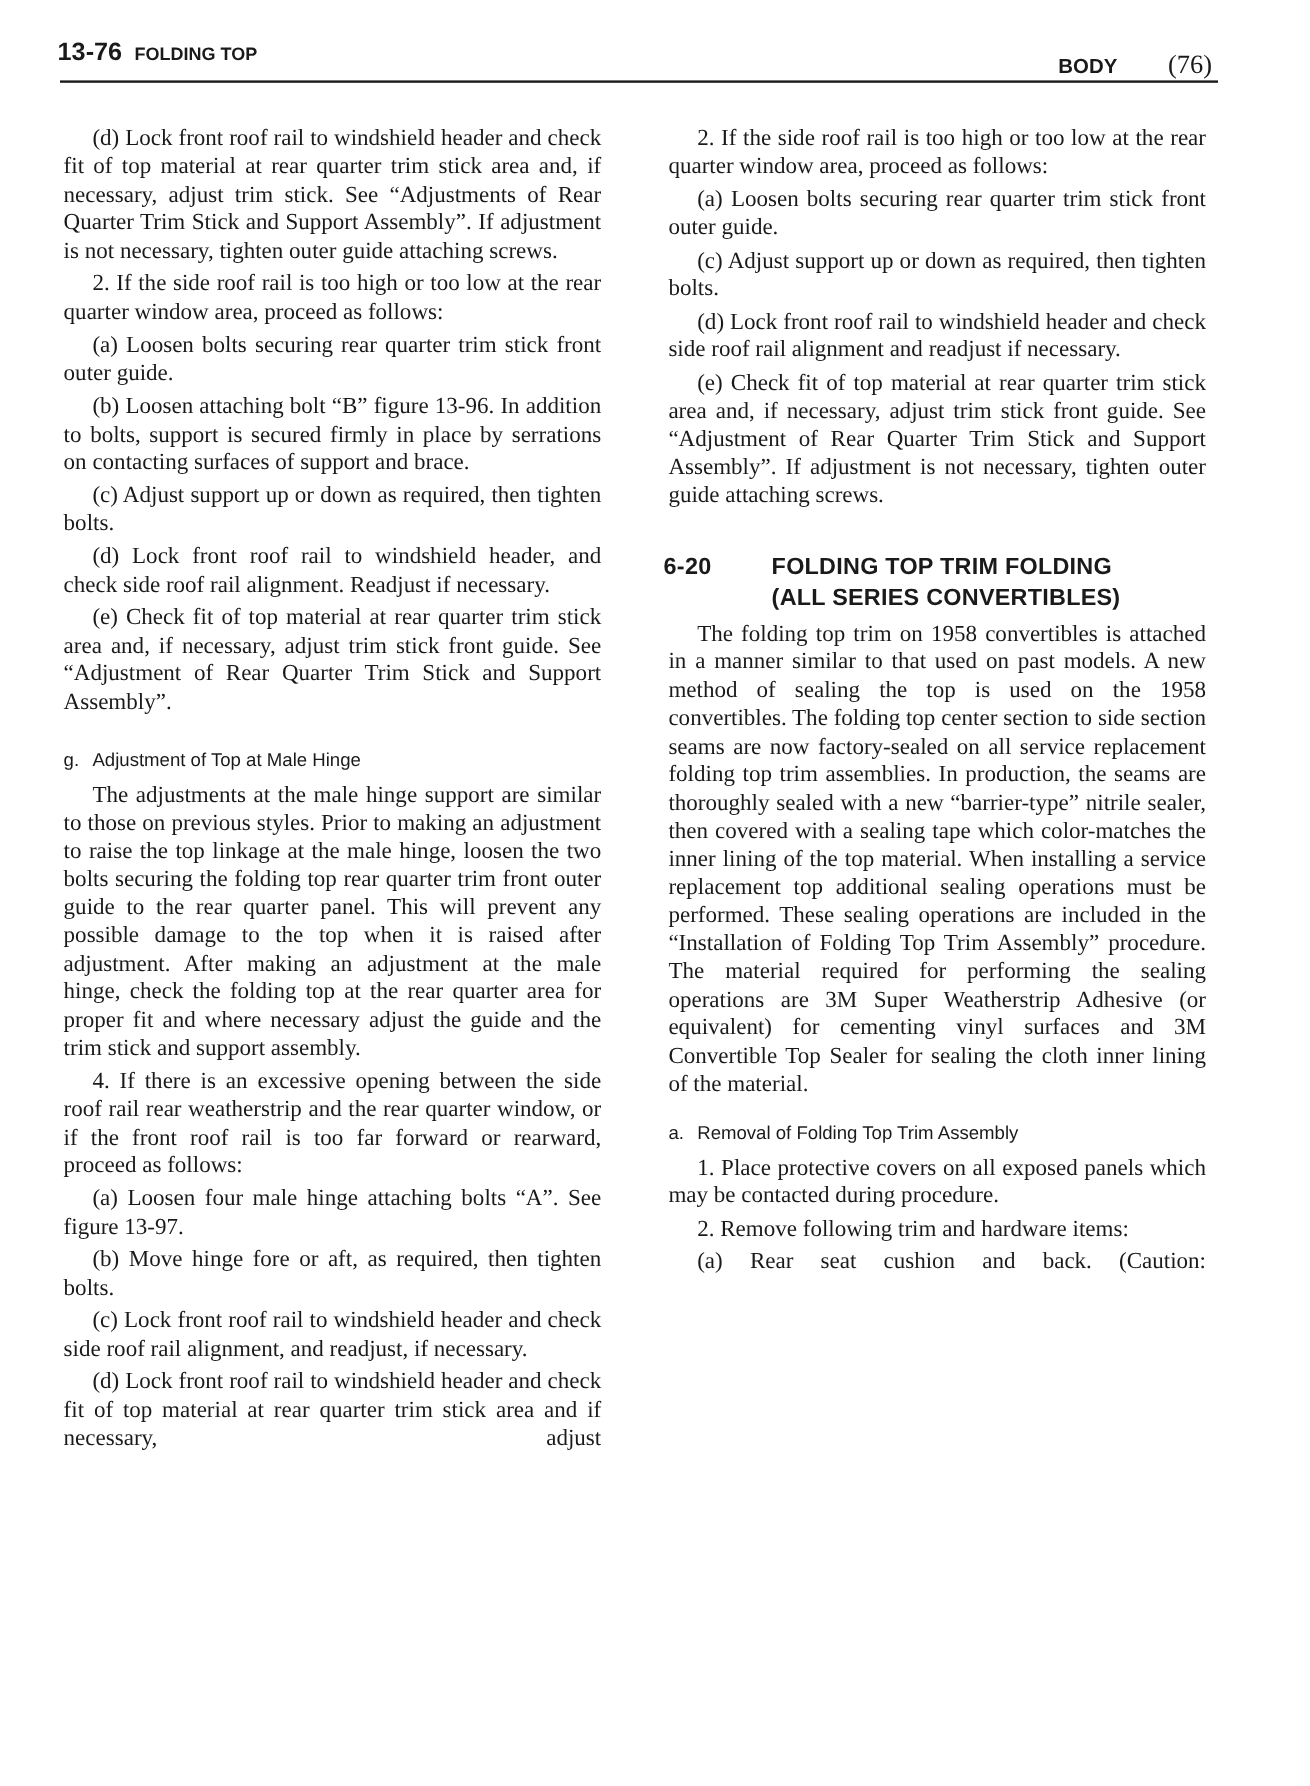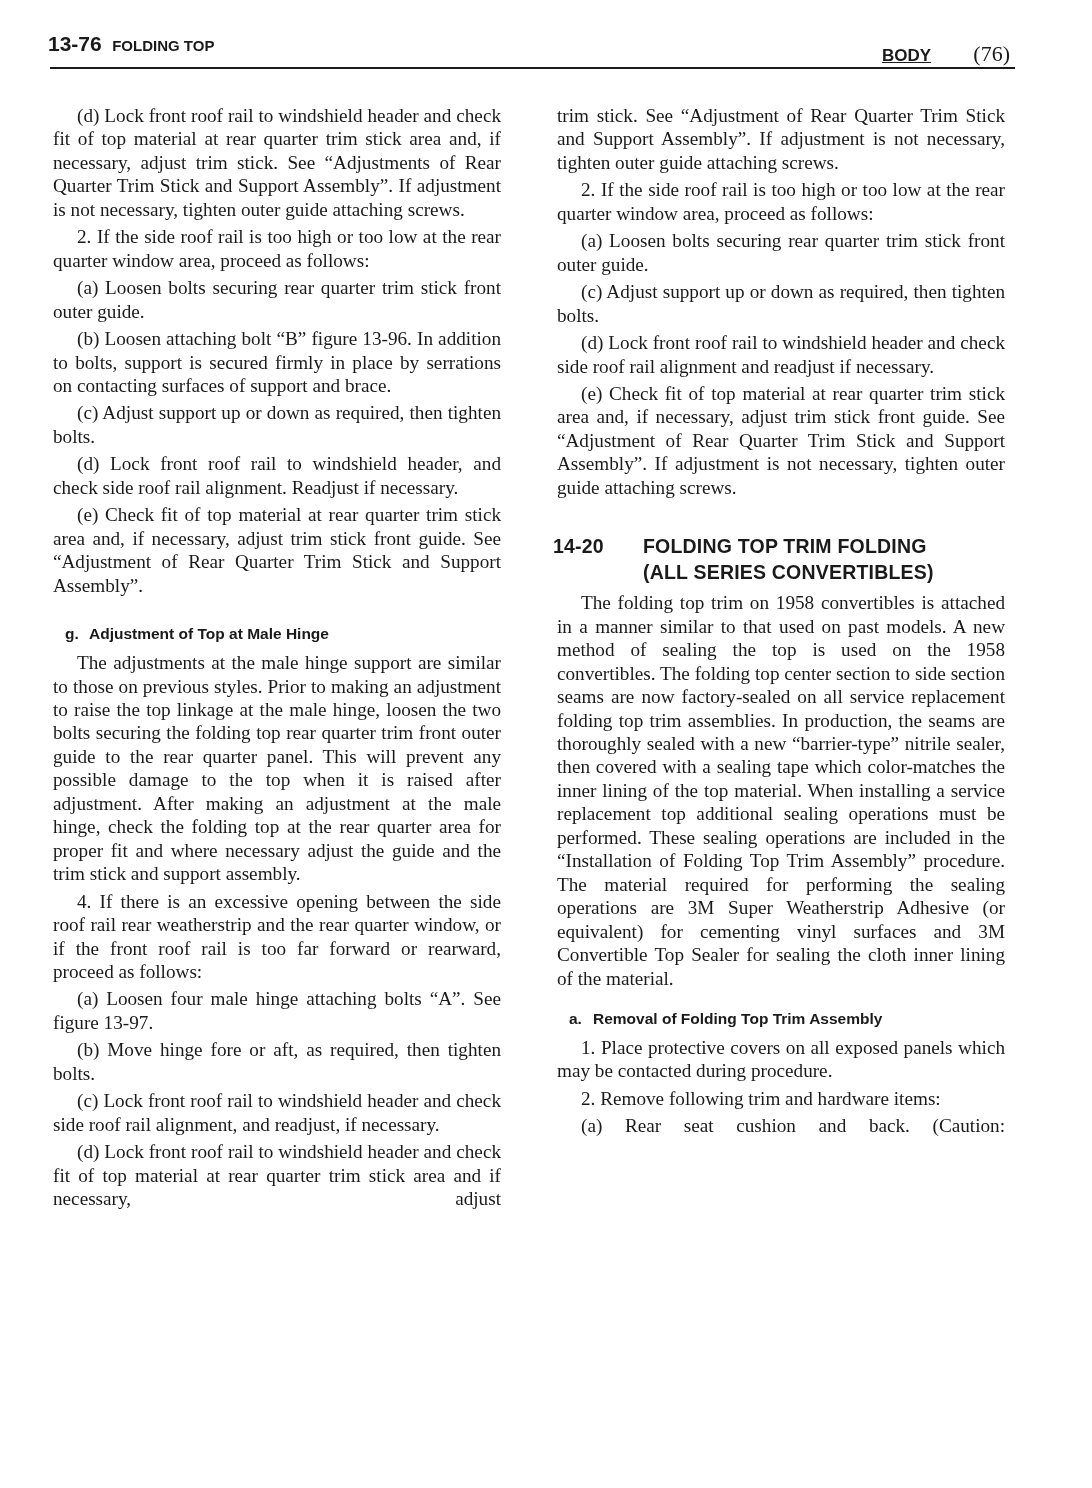--- a/index.html
+++ b/index.html
@@ -18,40 +18,39 @@
     }
     .header .pagenum { font-size: 21px; letter-spacing: 0px; }
     .header .section { font-size: 15px; margin-left: 6px; }
     .header .right {
       position: absolute; right: 0; top: 23px; white-space: nowrap;
       font-size: 17px;
     }
     .header .body-label {
       font-family: "Liberation Sans", "DejaVu Sans", sans-serif; font-weight: bold;
       margin-right: 38px;
-      text-decoration: underline;
     }
     .header .pageparen { font-family: "Liberation Serif", serif; font-size: 22px; }
     .rule {
       position: absolute; left: 50px; top: 67px; width: 965px; height: 0;
       border-top: 2.5px solid #1a1a1a;
     }
     .col {
       position: absolute; top: 100px; width: 456px;
       font-size: 19.2px; line-height: 23.45px;
       text-align: justify;
     }
     .col.left-col { left: 49px; }
     .col.right-col { left: 553px; }
     .col p { margin: 4px; text-indent: 24px; }
     .col p.noindent { text-indent: 0; }
     .subhead {
       font-family: "Liberation Sans", "DejaVu Sans", sans-serif;
-      font-weight: bold; font-size: 15.5px; line-height: 22px;
-      margin: 16px; text-align: left;
+      font-weight: normal; font-size: 15.5px; line-height: 22px;
+      margin: 4px; text-align: left;
     }
     .subhead .letter { display: inline-block; width: 24px; }
     .subhead .indent2 { padding-left: 24px; }
     .sechead {
       font-family: "Liberation Sans", "DejaVu Sans", sans-serif;
       font-weight: bold; font-size: 19.5px; line-height: 26px;
       margin: 0; text-align: left; letter-spacing: 0.2px;
     }
     .sechead .num { display: inline-block; width: 90px; }
     .sechead .line2 { padding-left: 90px; }
@@ -88,30 +87,29 @@
 
   <p>The adjustments at the male hinge support are similar to those on previous styles. Prior to making an adjustment to raise the top linkage at the male hinge, loosen the two bolts securing the folding top rear quarter trim front outer guide to the rear quarter panel. This will prevent any possible damage to the top when it is raised after adjustment. After making an adjustment at the male hinge, check the folding top at the rear quarter area for proper fit and where necessary adjust the guide and the trim stick and support assembly.</p>
   <p>4. If there is an excessive opening between the side roof rail rear weatherstrip and the rear quarter window, or if the front roof rail is too far forward or rearward, proceed as follows:</p>
   <p>(a) Loosen four male hinge attaching bolts “A”. See figure 13-97.</p>
   <p>(b) Move hinge fore or aft, as required, then tighten bolts.</p>
   <p>(c) Lock front roof rail to windshield header and check side roof rail alignment, and readjust, if necessary.</p>
   <p style="text-align-last: justify;">(d) Lock front roof rail to windshield header and check fit of top material at rear quarter trim stick area and if necessary, adjust</p>
 </div>
 
 <div class="col right-col">
-  <p class="noindent">trim stick. See “Adjustment of Rear Quarter Trim Stick and Support Assembly”. If adjustment is not necessary, tighten outer guide attaching screws.</p>
   <p>2. If the side roof rail is too high or too low at the rear quarter window area, proceed as follows:</p>
   <p>(a) Loosen bolts securing rear quarter trim stick front outer guide.</p>
   <p>(c) Adjust support up or down as required, then tighten bolts.</p>
   <p>(d) Lock front roof rail to windshield header and check side roof rail alignment and readjust if necessary.</p>
   <p>(e) Check fit of top material at rear quarter trim stick area and, if necessary, adjust trim stick front guide. See “Adjustment of Rear Quarter Trim Stick and Support Assembly”. If adjustment is not necessary, tighten outer guide attaching screws.</p>
 
   <div class="sechead" style="margin-top:34px; margin-bottom:6px;">
     <div>
-      <span class="num">14-20</span><span>FOLDING TOP TRIM FOLDING</span>
+      <span class="num">6-20</span><span>FOLDING TOP TRIM FOLDING</span>
     </div>
     <div class="line2">(ALL SERIES CONVERTIBLES)</div>
   </div>
 
   <p>The folding top trim on 1958 convertibles is attached in a manner similar to that used on past models. A new method of sealing the top is used on the 1958 convertibles. The folding top center section to side section seams are now factory-sealed on all service replacement folding top trim assemblies. In production, the seams are thoroughly sealed with a new “barrier-type” nitrile sealer, then covered with a sealing tape which color-matches the inner lining of the top material. When installing a service replacement top additional sealing operations must be performed. These sealing operations are included in the “Installation of Folding Top Trim Assembly” procedure. The material required for performing the sealing operations are 3M Super Weatherstrip Adhesive (or equivalent) for cementing vinyl surfaces and 3M Convertible Top Sealer for sealing the cloth inner lining of the material.</p>
 
   <div class="subhead" style="margin-top:18px; margin-bottom:6px; padding-left:0;">
     <span class="letter">a.</span><span>Removal of Folding Top Trim Assembly</span>
   </div>
 

